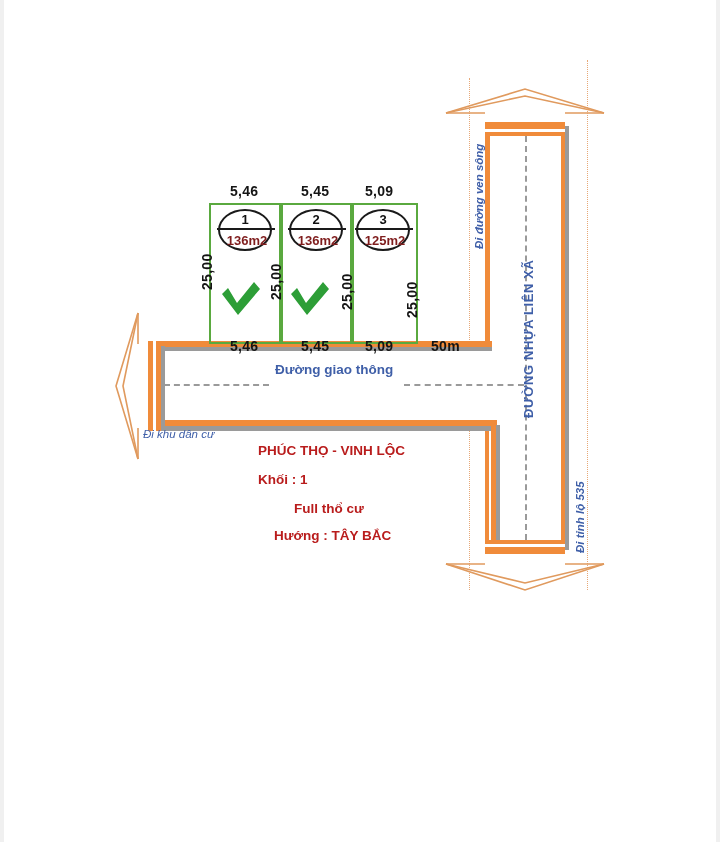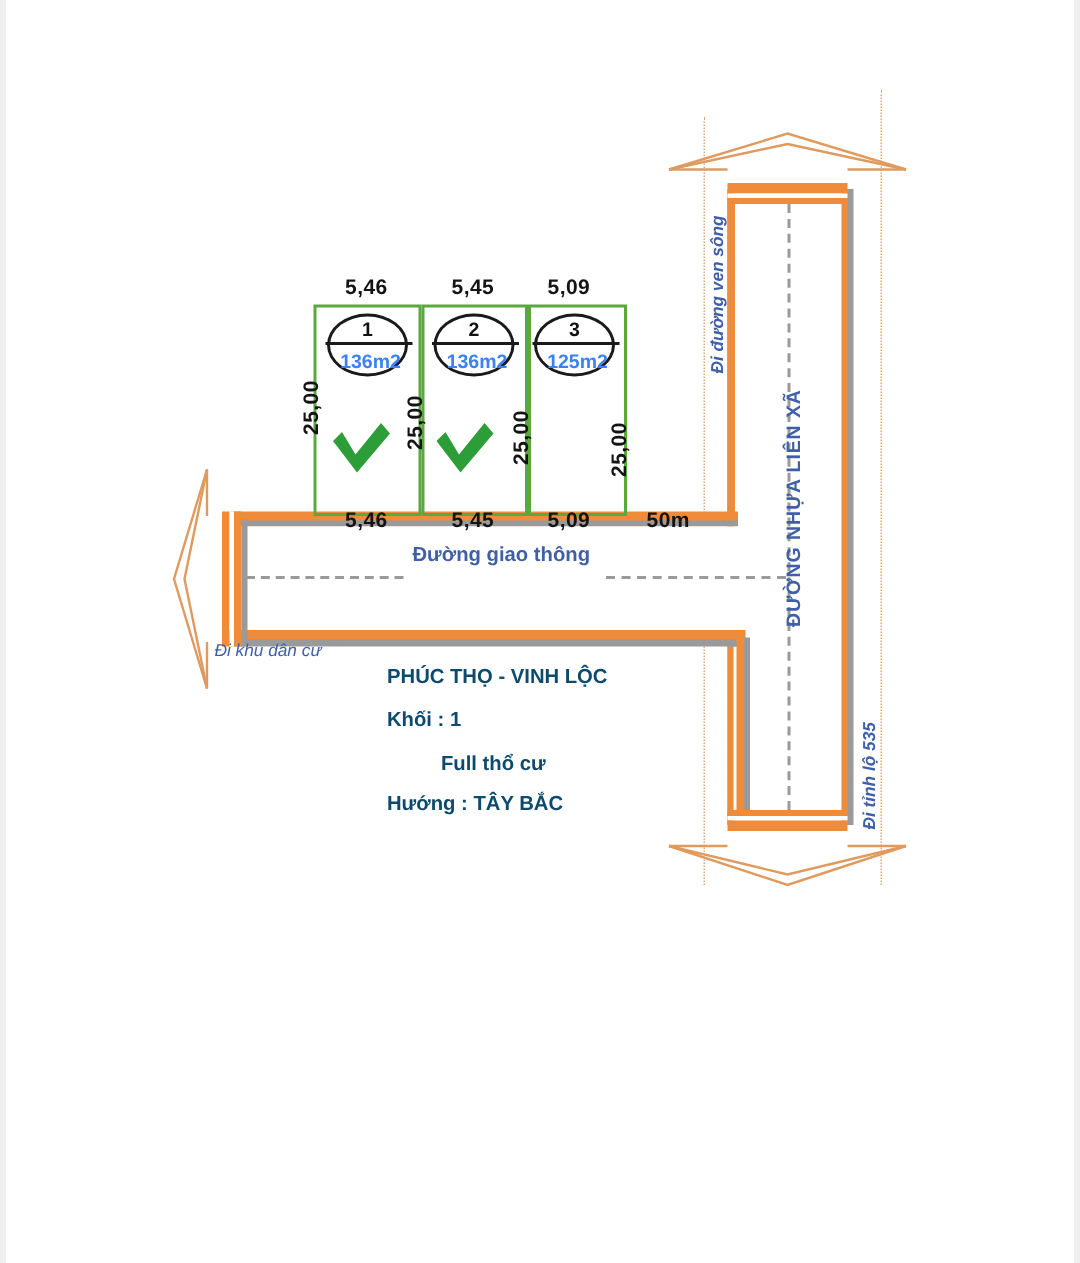--- a/index.html
+++ b/index.html
@@ -74,21 +74,21 @@
     background: #1a1a1a;
   }
   .bubble .area {
     position: absolute;
     top: 21px;
     left: -4px;
     width: 62px;
     text-align: center;
     font-size: 13px;
     font-weight: bold;
-    color: #3b82f6;
+    color: #7f1d1d;
     line-height: 18px;
   }
 
   
   .lot {
     position: absolute;
     border: 2px solid #5aa93f;
     box-sizing: border-box;
     background: transparent;
   }
@@ -120,21 +120,21 @@
     position: absolute;
     color: #3f5fa8;
     font-style: italic;
     font-size: 11.5px;
     white-space: nowrap;
   }
 
   
   .info {
     position: absolute;
-    color: #0c4a6e;
+    color: #b91c1c;
     font-weight: bold;
     font-size: 13.5px;
     white-space: nowrap;
   }
 
   
   .dash-h {
     position: absolute;
     height: 0;
     border-top: 2px dashed #9a9a9a;
@@ -282,16 +282,16 @@
 
     <div class="roadlabel rot-ccw" style="left:469px; top:249px; font-size:11.5px; font-style:italic;">Đi đường ven sông</div>
 
     <div class="roadlabel rot-ccw" style="left:570px; top:553px; font-size:11.5px; font-style:italic;">Đi tỉnh lộ 535</div>
 
     <div class="italic-label" style="left:139px; top:428px;font-style:italic;">Đi khu dân cư</div>
 
     <div class="info" style="left:254px; top:443px;">PHÚC THỌ - VINH LỘC</div>
     <div class="info" style="left:254px; top:472px;">Khối : 1</div>
     <div class="info" style="left:254px; top:501px;padding-left:36px;">Full thổ cư</div>
-    <div class="info" style="left:254px; top:528px;">Hướng : TÂY BẮC</div>
+    <div class="info" style="left:270px; top:528px;">Hướng : TÂY BẮC</div>
 
   </div>
 </div>
 
 </body></html>

